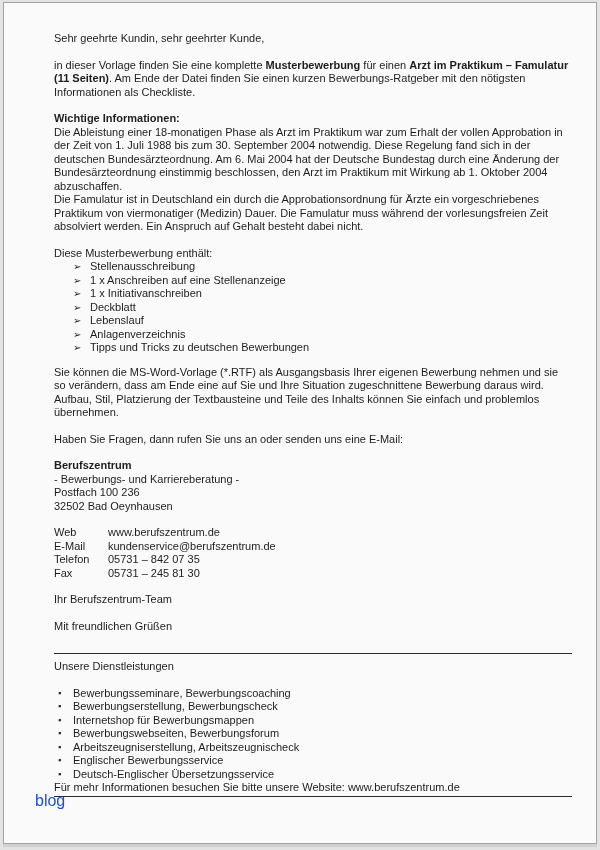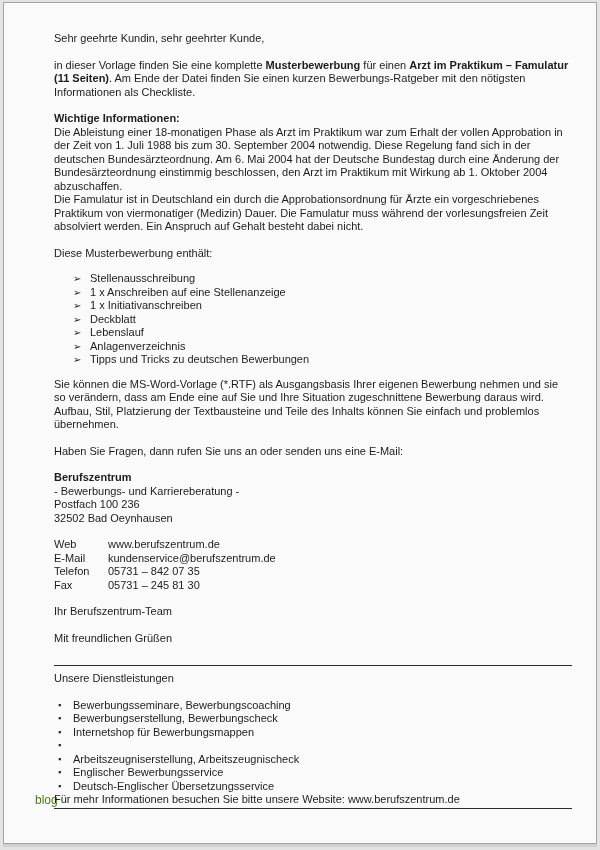--- a/index.html
+++ b/index.html
@@ -68,22 +68,22 @@
   }
   .copyright {
     margin-top: 15px;
     text-align: right;
     font-weight: bold;
   }
   .watermark {
     position: absolute;
     left: 31px;
     top: 791px;
-    color: #4d7c0f;
-    font-size: 12px;
+    color: #1d4ed8;
+    font-size: 16px;
     z-index: 0;
   }
   .content { position: relative; z-index: 1; }
 </style>
 </head>
 <body>
 
 <div class="page">
   <span class="watermark">blog</span>
 
@@ -92,21 +92,21 @@
     <p class="block">Sehr geehrte Kundin, sehr geehrter Kunde,</p>
 
     <p class="block"><span>in dieser Vorlage finden Sie eine komplette </span><b>Musterbewerbung</b><span> für einen </span><b>Arzt im Praktikum – Famulatur (11 Seiten)</b><span>. Am Ende der Datei finden Sie einen kurzen Bewerbungs-Ratgeber mit den nötigsten Informationen als Checkliste.</span></p>
 
     <div class="block">
       <p class="bold">Wichtige Informationen:</p>
       <p>Die Ableistung einer 18-monatigen Phase als Arzt im Praktikum war zum Erhalt der vollen Approbation in der Zeit von 1. Juli 1988 bis zum 30. September 2004 notwendig. Diese Regelung fand sich in der deutschen Bundesärzteordnung. Am 6. Mai 2004 hat der Deutsche Bundestag durch eine Änderung der Bundesärzteordnung einstimmig beschlossen, den Arzt im Praktikum mit Wirkung ab 1. Oktober 2004 abzuschaffen.</p>
       <p>Die Famulatur ist in Deutschland ein durch die Approbationsordnung für Ärzte ein vorgeschriebenes Praktikum von viermonatiger (Medizin) Dauer. Die Famulatur muss während der vorlesungsfreien Zeit absolviert werden. Ein Anspruch auf Gehalt besteht dabei nicht.</p>
     </div>
 
-    <p style="margin-bottom:12px;">Diese Musterbewerbung enthält:</p>
+    <p style="">Diese Musterbewerbung enthält:</p>
 
     <ul class="arrow-list">
       <li>
           <span class="bullet">➢</span>
           <span>Stellenausschreibung</span>
         </li>
       <li>
           <span class="bullet">➢</span>
           <span>1 x Anschreiben auf eine Stellenanzeige</span>
         </li>
@@ -178,20 +178,21 @@
       <li>
           <span class="bullet">▪</span>
           <span>Bewerbungserstellung, Bewerbungscheck</span>
         </li>
       <li>
           <span class="bullet">▪</span>
           <span>Internetshop für Bewerbungsmappen</span>
         </li>
       <li>
           <span class="bullet">▪</span>
+          <span>Bewerbungswebseiten, Bewerbungsforum</span>
         </li>
       <li>
           <span class="bullet">▪</span>
           <span>Arbeitszeugniserstellung, Arbeitszeugnischeck</span>
         </li>
       <li>
           <span class="bullet">▪</span>
           <span>Englischer Bewerbungsservice</span>
         </li>
       <li>

